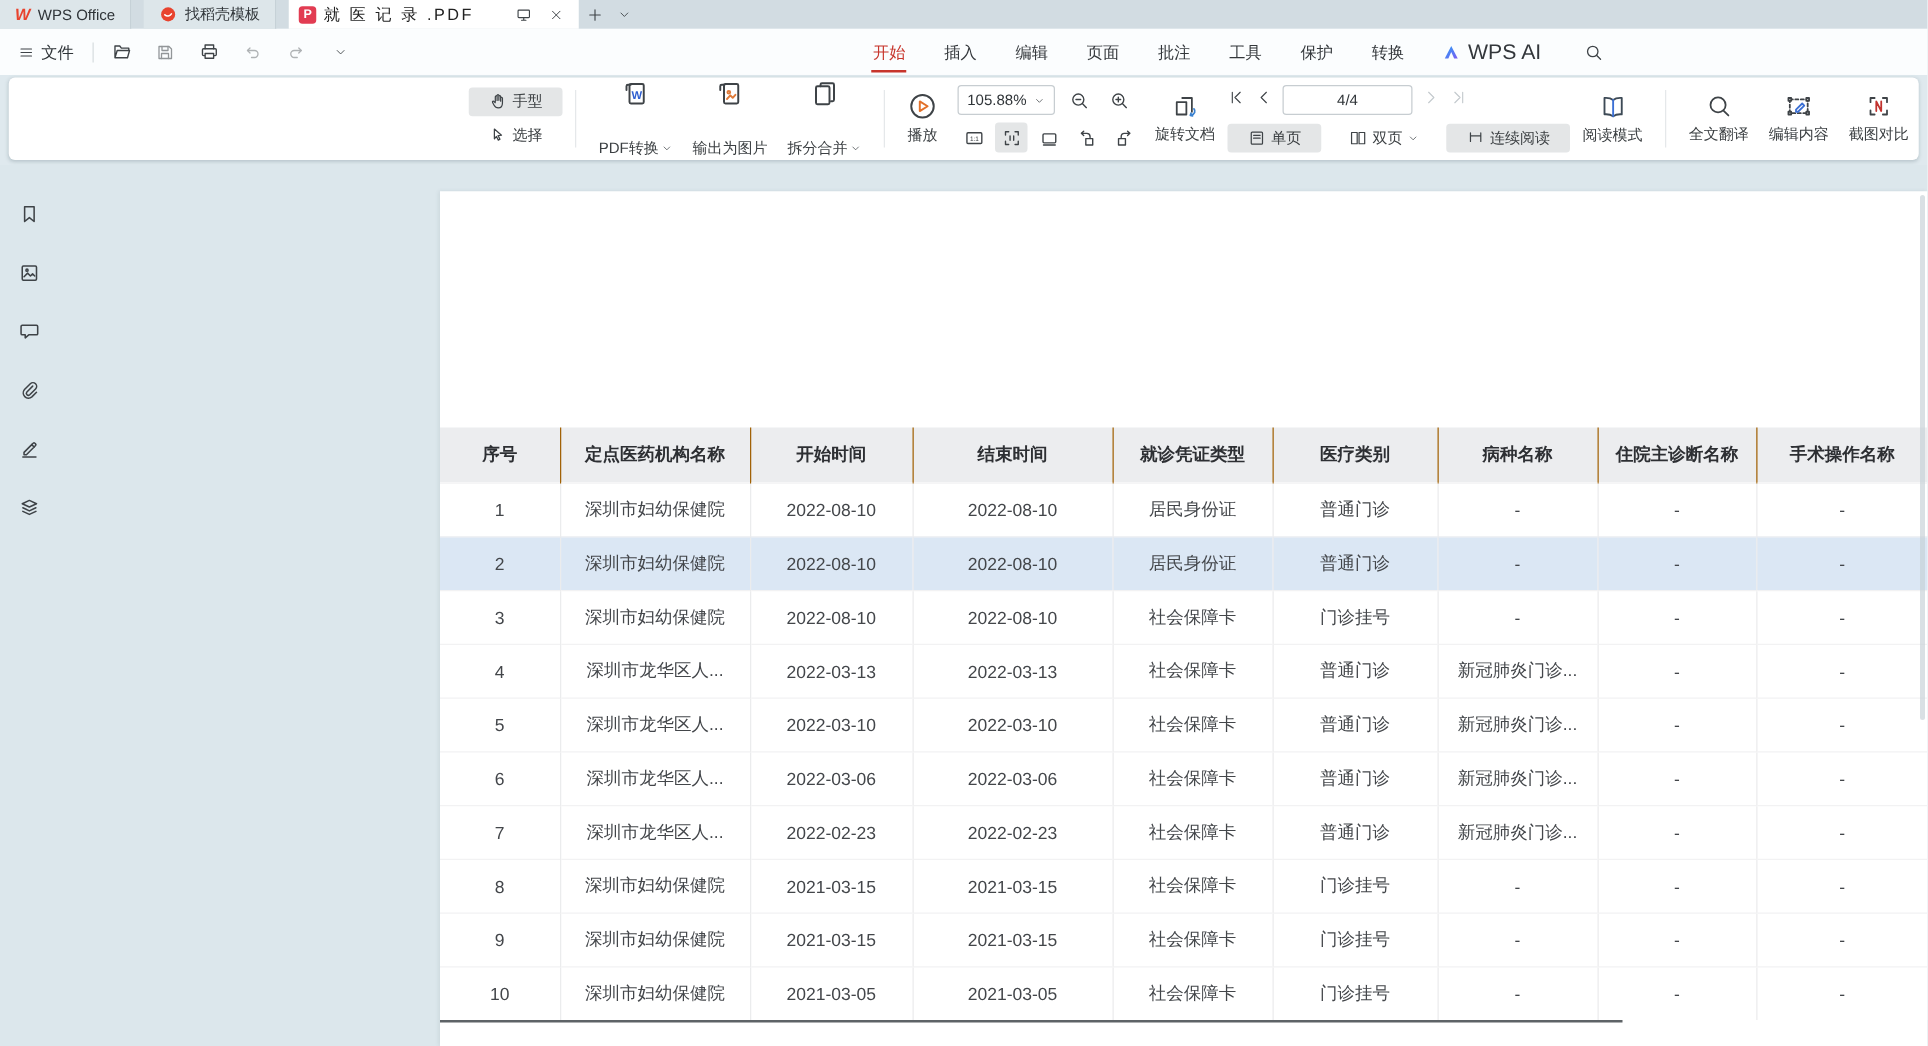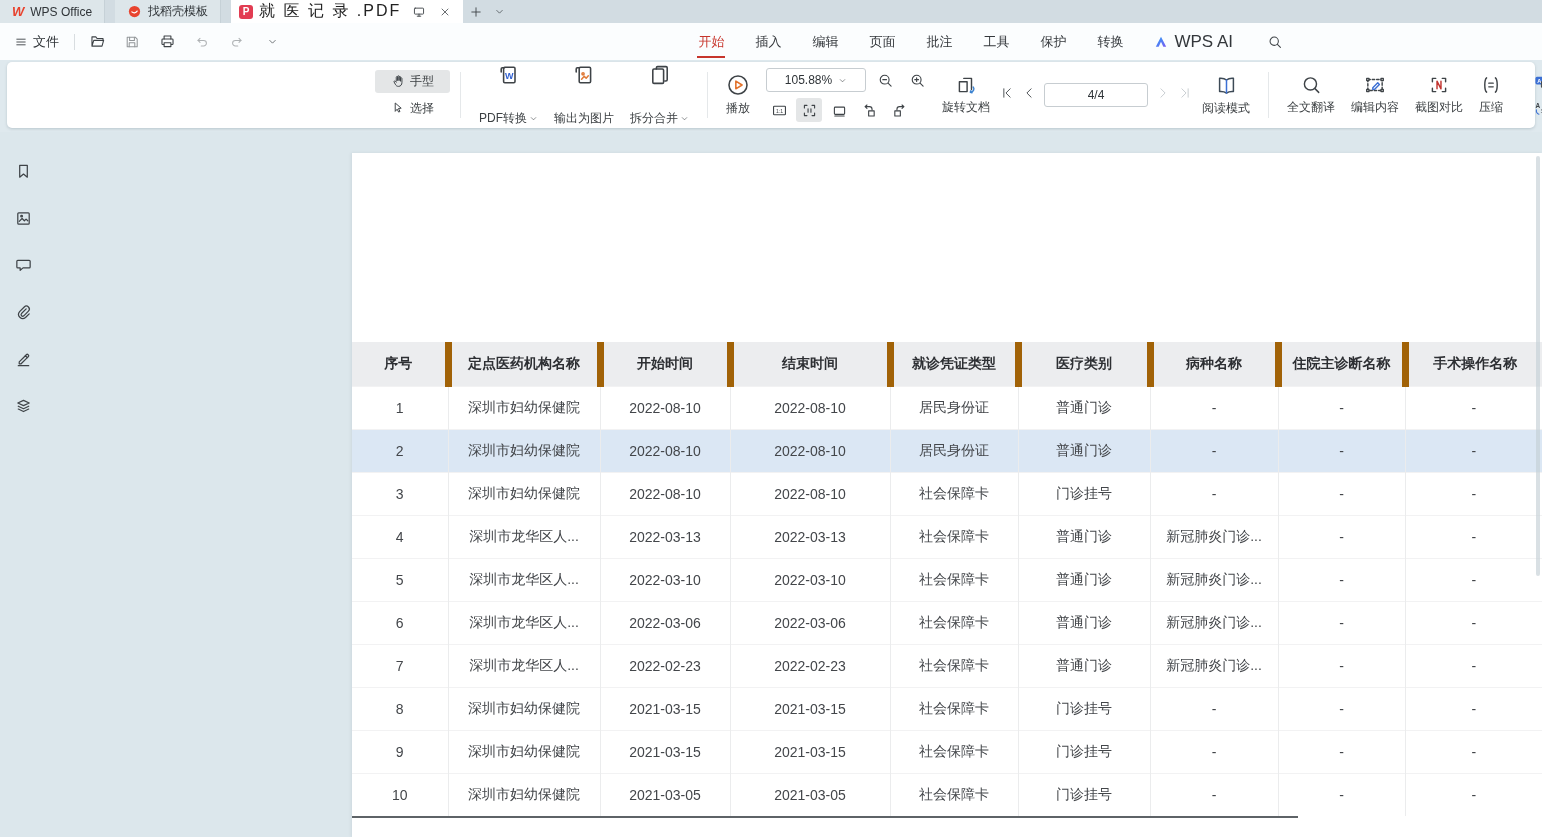--- a/index.html
+++ b/index.html
@@ -4,21 +4,21 @@
 <style>
   * { margin:0; padding:0; box-sizing:border-box; }
   html,body { width:1542px; height:837px; overflow:hidden; }
   body { font-family:"Liberation Sans", sans-serif; color:#3c4043; background:#dce7ec; position:relative; }
 
   
   .tabbar { height:23px; background:#d2dce2; display:flex; align-items:stretch; font-size:12px; }
   .tab { display:flex; align-items:center; gap:6px; padding:0 12px; color:#2f3438; }
   .tab.soft { background:#dde6ea; border-right:1px solid #c6d1d7; }
   .tab.doc { background:#ffffff; width:232px; margin-left:10px; padding:0 8px; }
-  .tab.doc .title { flex:1; font-size:16px; color:#222; white-space:nowrap; letter-spacing:2px; }
+  .tab.doc .title { flex:1; font-size:13px; color:#222; white-space:nowrap; letter-spacing:2px; }
   .tabbtn { display:flex; align-items:center; justify-content:center; width:20px; height:100%; color:#5c6368; }
   .badge-p { width:14px; height:14px; border-radius:3px; background:#e23c52; color:#fff; font-size:10px; font-weight:bold;
              display:flex; align-items:center; justify-content:center; }
   .wlogo { color:#e8432e; font-weight:bold; font-style:italic; font-size:13px; }
 
   
   .menubar { height:37px; background:#fbfdfe; display:flex; align-items:center; padding:0 254px 0 8px; }
   .mb-left { display:flex; align-items:center; gap:9px; }
   .filebtn { display:flex; align-items:center; gap:5px; font-size:13px; color:#2f3438; padding:3px 6px; border-radius:3px; }
   .mb-div { width:1px; height:16px; background:#d8dde0; }
@@ -38,36 +38,36 @@
   .tcol { display:flex; flex-direction:column; justify-content:center; gap:4px; }
   .trow { height:26px; display:flex; align-items:center; gap:6px; }
   .lbl { font-size:12px; color:#3c4043; white-space:nowrap; }
   .chip { display:flex; align-items:center; gap:4px; padding:3px 16px; border-radius:3px; font-size:12px; white-space:nowrap; }
   .chip.sel, .iconbtn.sel { background:#e4e6e7; }
   .iconbtn { width:26px; height:24px; display:flex; align-items:center; justify-content:center; border-radius:3px; }
   .bigbtn { display:flex; flex-direction:column; align-items:center; gap:3px; padding:0 8px; }
   .bigbtn .lblrow { display:flex; align-items:center; gap:2px;margin-top:20px; }
   .selbox { border:1px solid #c7cdd1; border-radius:3px; height:24px; display:flex; align-items:center;
             justify-content:center; gap:6px; font-size:12px; color:#2f3438; background:#fff; }
-  .zoombox { width:100px;text-align:right; }
+  .zoombox { width:78px;text-align:right; }
   .pagebox { width:104px; }
   .dis svg * { stroke:#c3c9cd !important; }
 
   
   .docarea { position:absolute; top:132px; left:0; right:0; bottom:0; background:#dce7ec; }
   .leftrail { position:absolute; left:0; top:0; width:46px; bottom:0; display:flex; flex-direction:column;
               align-items:center; padding-top:26px; gap:21px; }
   .railbtn { width:28px; height:26px; display:flex; align-items:center; justify-content:center; border-radius:3px; }
   .page { position:absolute; left:352px; top:21px; right:0; bottom:0; background:#fff; box-shadow:-1px 0 3px rgba(70,90,100,.10); }
   .vscroll { position:absolute; right:2px; top:24px; width:4px; height:420px; background:#c5cfd5; border-radius:2px; opacity:.65; }
 
   
   .tablewrap { position:absolute; left:0; top:189px; width:1190px; }
   table.records { width:1190px; border-collapse:collapse; table-layout:fixed; font-size:14px; }
-  table.records th { background:#ecedef; height:44px; font-weight:bold; color:#2d2f33; border-right:7px solid #a16207; }
+  table.records th { background:#ecedef; height:44px; font-weight:bold; color:#2d2f33; border-right:1px solid #a16207; }
   table.records td { height:43px; text-align:center; color:#43464a; border-right:1px solid #ebeced; border-top:1px solid #f2f2f3; background:#fff; }
   table.records tr.hl td { background:#dbe7f4; }
   table.records th:last-child, table.records td:last-child { border-right:none; }
   .endline { position:absolute; left:0; top:663px; width:946px; height:2px; background:#5e6367; }
 
   
   svg.ic { fill:none; stroke:#3e4347; stroke-width:1.3; stroke-linecap:round; stroke-linejoin:round; }
   svg.ic text { stroke:none; }
 </style>
 </head>
@@ -336,20 +336,45 @@
       </div>
       <span class="dis">
         <svg class="ic" width="14" height="14" viewBox="0 0 20 20">
               <path d="M7 4l6 6-6 6"></path>
             </svg>
       </span>
       <span class="dis">
         <svg class="ic" width="14" height="14" viewBox="0 0 20 20">
               <path d="M14.5 4v12M5.5 4l6 6-6 6"></path>
             </svg>
+      </span>
+    </div>
+    <div class="trow" style="gap:6px;">
+      <span class="chip sel">
+        <svg class="ic" width="15" height="15" viewBox="0 0 20 20">
+              <rect x="4" y="3.5" width="12" height="13" rx="1"></rect>
+              <path d="M6.5 7h7M6.5 10h7"></path>
+            </svg>
+        <span>单页</span>
+      </span>
+      <span class="chip">
+        <svg class="ic" width="15" height="15" viewBox="0 0 20 20">
+              <rect x="3" y="4" width="6" height="12"></rect>
+              <rect x="11" y="4" width="6" height="12"></rect>
+            </svg>
+        <span>双页</span>
+        <svg class="ic" width="9" height="9" viewBox="0 0 20 20">
+              <path d="M5 8l5 5 5-5"></path>
+            </svg>
+      </span>
+      <span class="chip sel">
+        <svg class="ic" width="15" height="15" viewBox="0 0 20 20">
+              <path d="M4.5 4.5v9M15.5 4.5v9M4.5 7.5h11"></path>
+            </svg>
+        <span>连续阅读</span>
       </span>
     </div>
   </div>
 
   <div class="bigbtn" style="margin-left:2px;font-family:Liberation Mono, monospace;">
     <svg class="ic" width="23" height="23" viewBox="0 0 20 20" style="stroke:#3d4a56;">
       <path d="M10 5.2C8.5 4 6.6 3.6 4 3.8v11.4c2.6-.2 4.5.2 6 1.4 1.5-1.2 3.4-1.6 6-1.4V3.8c-2.6-.2-4.5.2-6 1.4z"></path>
       <path d="M10 5.2v11.4" stroke="#3b6fd4"></path>
     </svg>
     <span class="lbl">阅读模式</span>

